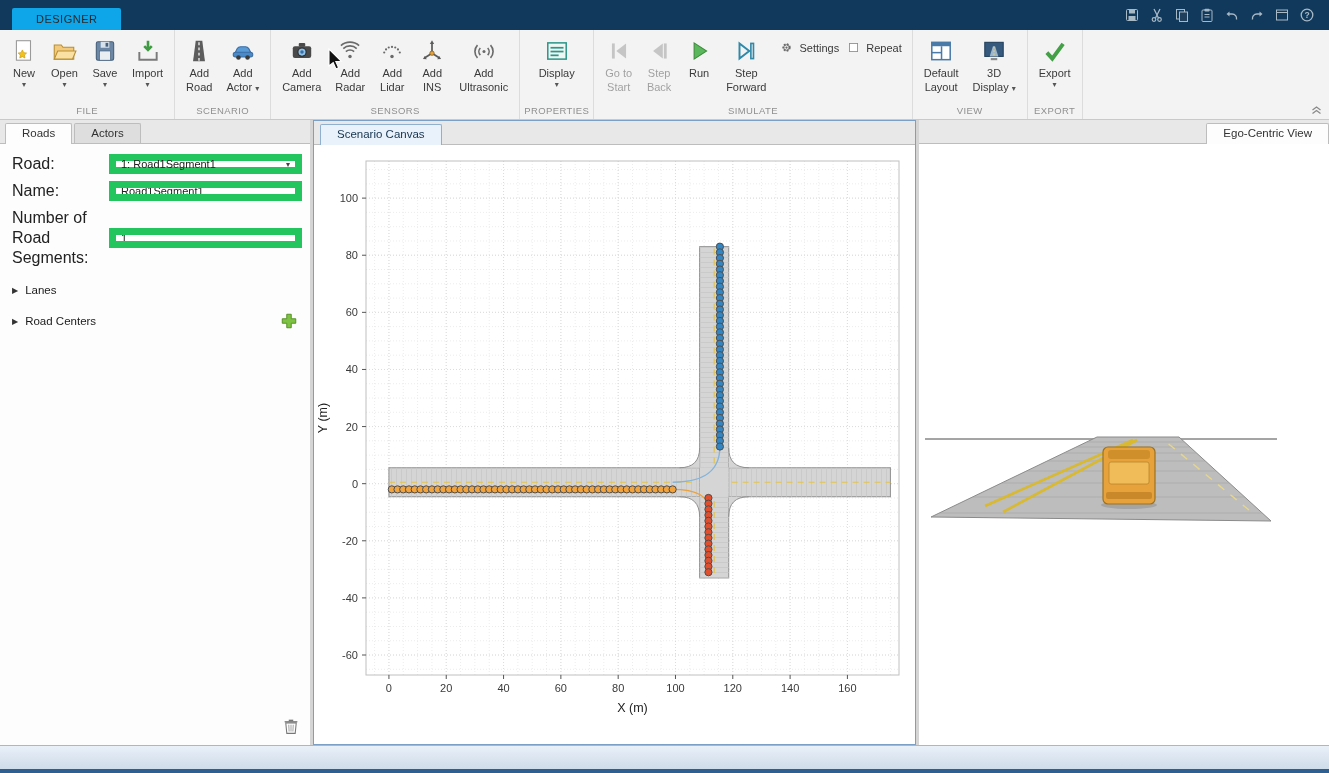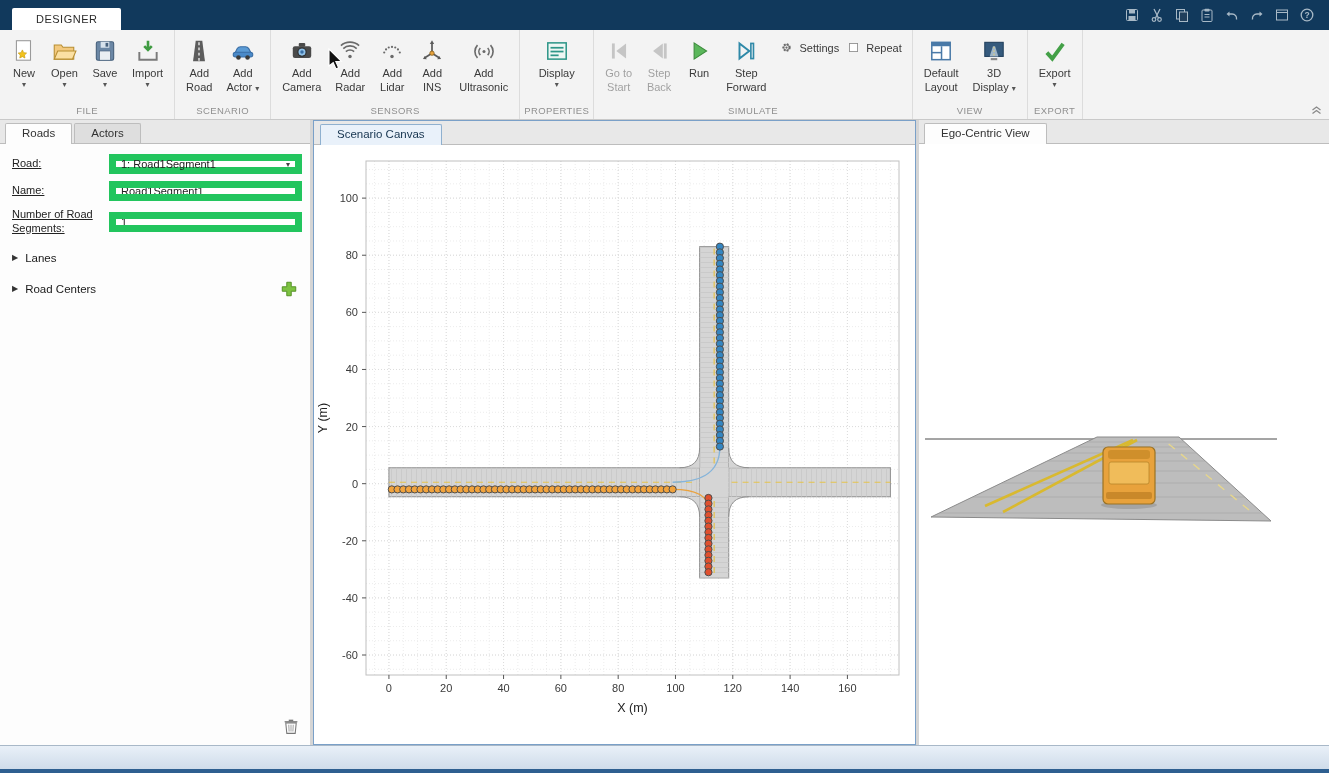--- a/index.html
+++ b/index.html
@@ -1,19 +1,19 @@
 <!DOCTYPE html>
 <html><head>
 <meta charset="utf-8">
 <style>
 *{margin:0;padding:0;box-sizing:border-box;}
 html,body{width:1329px;height:773px;overflow:hidden;}
 body{font-family:"Liberation Sans",sans-serif;font-size:12px;background:#e8e8e8;position:relative;}
 .titlebar{height:30px;background:#11395c;display:flex;align-items:flex-end;justify-content:space-between;}
-.app-tab{margin-left:12px;background:#ffffff;color:#2a2a2a;padding:5px 24px 5px;font-size:11px;letter-spacing:.5px;border-radius:2px 2px 0 0;}
+.app-tab{margin-left:12px;background:#0ea5e9;color:#2a2a2a;padding:5px 24px 5px;font-size:11px;letter-spacing:.5px;border-radius:2px 2px 0 0;}
 .qat{display:flex;align-items:center;gap:9px;padding:0 14px 7px;}
 .qat .qi{width:16px;height:16px;opacity:.9;}
 .ribbon{height:90px;background:#f3f3f3;border-bottom:1px solid #c9c9c9;display:flex;position:relative;}
 .rib-sec{display:flex;flex-direction:column;border-right:1px solid #dcdcdc;padding:4px 4px 0;}
 .rib-row{display:flex;flex:1;align-items:flex-start;justify-content:center;}
 .rib-big{display:flex;flex-direction:column;align-items:center;padding:3px 7px;min-width:40px;cursor:default;}
 .rib-big .rib-ic{height:28px;display:flex;align-items:center;}
 .rib-lbl{font-size:11px;color:#3a3a3a;text-align:center;white-space:pre-line;line-height:1.25;margin-top:2px;}
 .dd{font-size:8px;color:#555;display:block;line-height:1;}
 .dd.inline{display:inline;}
@@ -23,36 +23,36 @@
 .rib-small{display:flex;align-items:center;gap:5px;font-size:11px;color:#3a3a3a;}
 .rib-collapse{position:absolute;right:6px;bottom:2px;}
 .main{display:flex;height:625px;}
 .left-panel{width:310px;background:#f0f0f0;display:flex;flex-direction:column;position:relative;}
 .panel-tabs{height:24px;background:#e8e8e8;border-bottom:1px solid #bdbdbd;display:flex;align-items:flex-end;padding-left:5px;gap:2px;}
 .ptab{padding:3px 16px 4px;font-size:11.5px;color:#333;background:#dedede;border:1px solid #bdbdbd;border-bottom:none;border-radius:2px 2px 0 0;}
 .ptab.active{background:#fdfdfd;position:relative;top:1px;padding-bottom:5px;}
 .ptab.canvas-active{background:#e9f1fa;border-color:#8fb0cf;color:#16344f;position:relative;top:1px;padding-bottom:5px;}
 .left-content{flex:1;background:#fdfdfd;padding:10px 8px 0 12px;position:relative;}
 .frow{display:flex;align-items:center;margin-bottom:7px;}
-.frow label{width:97px;font-size:11px;color:#222;flex-shrink:0;line-height:1.25;padding-right:4px;text-decoration:underline;}
+.frow label{width:97px;font-size:16px;color:#222;flex-shrink:0;line-height:1.25;padding-right:4px;}
 .tinput,.select{flex:1;height:20px;border:7px solid #22c55e;background:#fff;font-size:11px;font-family:"Liberation Sans",sans-serif;padding:1px 5px;color:#222;}
 .select{display:flex;align-items:center;justify-content:space-between;}
 .tinput.disabled{background:#efefef;color:#9a9a9a;border-color:#c5c5c5;}
 .dd-arrow{font-size:8px;color:#444;}
 .group-row{display:flex;align-items:center;gap:7px;font-size:11.5px;color:#1a1a1a;margin:16px 0;}
 .tri{font-size:8px;color:#333;}
 .add-btn{margin-left:auto;margin-right:4px;width:18px;height:18px;}
 .trash{position:absolute;right:10px;bottom:8px;width:18px;height:19px;}
 .splitter{width:3px;background:#d5d5d5;}
 .center-panel{width:603px;display:flex;flex-direction:column;border:1px solid #7aa0c8;background:#fff;}
 .canvas-tabs{padding-left:6px;}
 .canvas-wrap{flex:1;}
 .canvas-status{height:23px;display:flex;align-items:center;gap:7px;padding-left:8px;font-size:11px;color:#333;background:#fff;}
 .right-panel{width:410px;display:flex;flex-direction:column;background:#fff;}
-.right-tabs{padding-left:5px;}
+.right-tabs{padding-left:12px;justify-content:flex-end;}
 .ego-wrap{flex:1;}
 .statusbar{height:24px;background:linear-gradient(#e9f0f8,#cfdcea);border-top:1px solid #a8b8c8;}
 .bottomline{height:4px;background:#2e5f90;}
 .cursor{position:absolute;left:326px;top:48px;z-index:99;pointer-events:none;}
 svg{display:block;}
 </style>
 </head>
 <body>
 
 <div class="titlebar">

